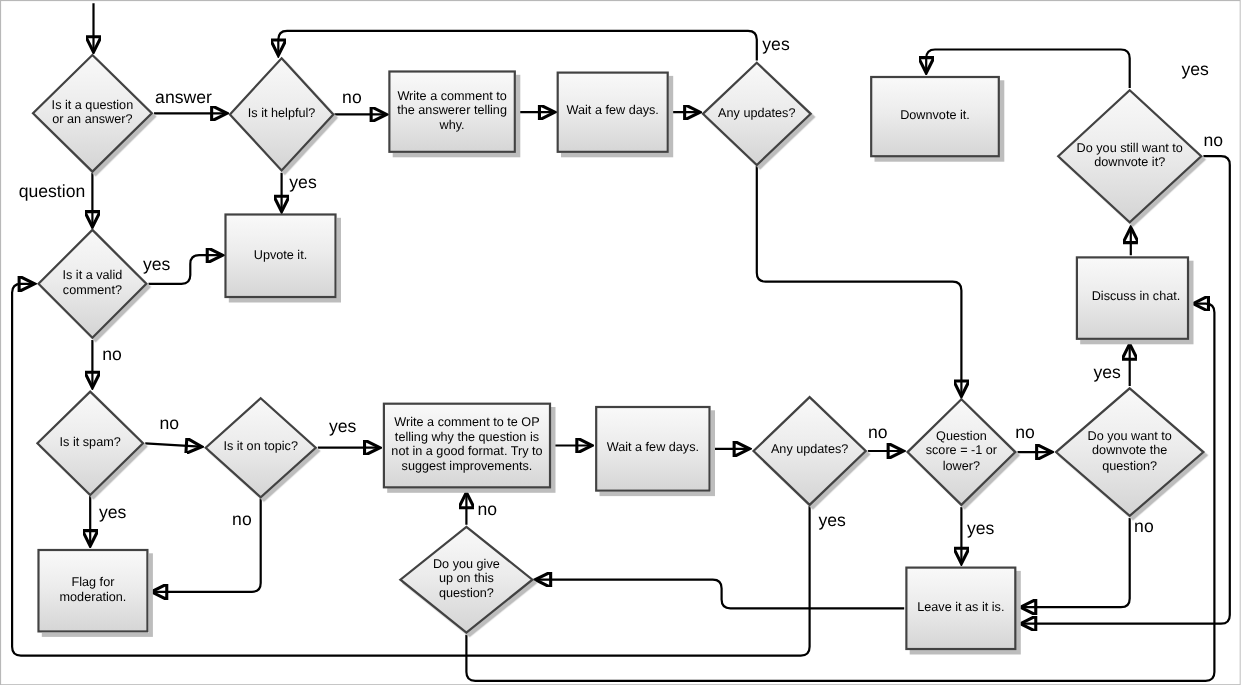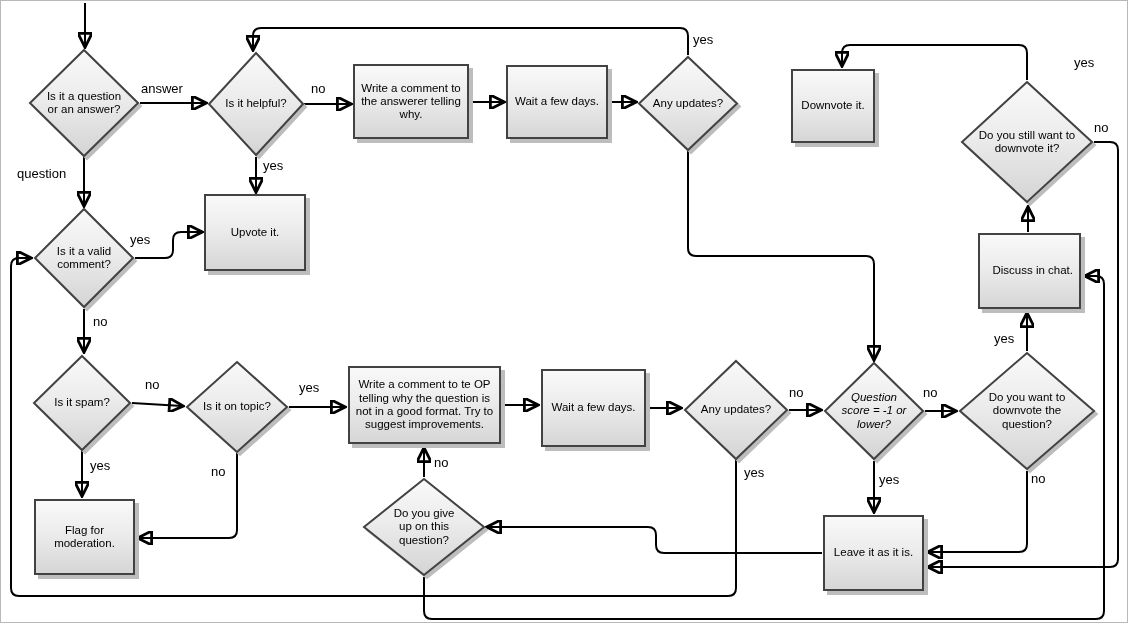--- a/index.html
+++ b/index.html
@@ -18,21 +18,21 @@
     display:flex;align-items:center;justify-content:center;text-align:center;
     padding:16px 6px;
   }
   .decision{background:transparent;}
   .decision > svg{position:absolute;left:0;top:0;overflow:visible;filter:drop-shadow(3px 3px 0px #bdbdbd);}
   .decision polygon{fill:url(#nodegrad);stroke:#424242;stroke-width:2;}
   .nlabel{
     position:absolute;left:12%;right:12%;top:0;bottom:0;
     display:flex;align-items:center;justify-content:center;text-align:center;
   }
-  .elabel{position:absolute;font-size:13px;white-space:nowrap;}
+  .elabel{position:absolute;font-size:16px;white-space:nowrap;}
 </style>
 </head>
 <body>
 
 <div class="canvas">
 
   <svg width="0" height="0" style="position:absolute">
     <defs>
       <linearGradient id="nodegrad" x1="0" y1="0" x2="0" y2="1">
         <stop offset="0" stop-color="#f9f9f9"></stop>
@@ -120,21 +120,21 @@
         <polygon points="51,1 101,46 51,91 1,46"></polygon>
       </svg>
     <span class="nlabel">Is it on topic?</span>
   </div>
   <div class="node decision" style="left:683px;top:359px;width:104px;height:100px;">
     <svg width="104" height="100">
         <polygon points="52,1 103,50 52,99 1,50"></polygon>
       </svg>
     <span class="nlabel">Any updates?</span>
   </div>
-  <div class="node decision" style="left:823px;top:361px;width:100px;height:98px;font-style:italic;">
+  <div class="node decision" style="left:823px;top:361px;width:100px;height:98px;">
     <svg width="100" height="98">
         <polygon points="50,1 99,49 50,97 1,49"></polygon>
       </svg>
     <span class="nlabel">Question score = -1 or lower?</span>
   </div>
   <div class="node decision" style="left:958px;top:351px;width:136px;height:118px;">
     <svg width="136" height="118">
         <polygon points="68,1 135,59 68,117 1,59"></polygon>
       </svg>
     <span class="nlabel">Do you want to downvote the question?</span>
@@ -145,21 +145,21 @@
       </svg>
     <span class="nlabel" style="left:20%;right:20%;">Do you give up on this question?</span>
   </div>
 
   <div class="node process" style="left:352px;top:63px;width:116px;height:75px;">
     <span>Write a comment to the answerer telling why.</span>
   </div>
   <div class="node process" style="left:505px;top:64px;width:102px;height:74px;">
     <span>Wait a few days.</span>
   </div>
-  <div class="node process" style="left:790px;top:68px;width:84px;height:74px;justify-content:center;">
+  <div class="node process" style="left:790px;top:68px;width:118px;height:74px;justify-content:center;">
     <span>Downvote it.</span>
   </div>
   <div class="node process" style="left:203px;top:193px;width:102px;height:77px;">
     <span>Upvote it.</span>
   </div>
   <div class="node process" style="left:977px;top:232px;width:103px;height:76px;justify-content:flex-end;">
     <span>Discuss in chat.</span>
   </div>
   <div class="node process" style="left:347px;top:365px;width:153px;height:78px;padding:2px 4px;">
     <span>Write a comment to te OP telling why the question is not in a good format. Try to suggest improvements.</span>

